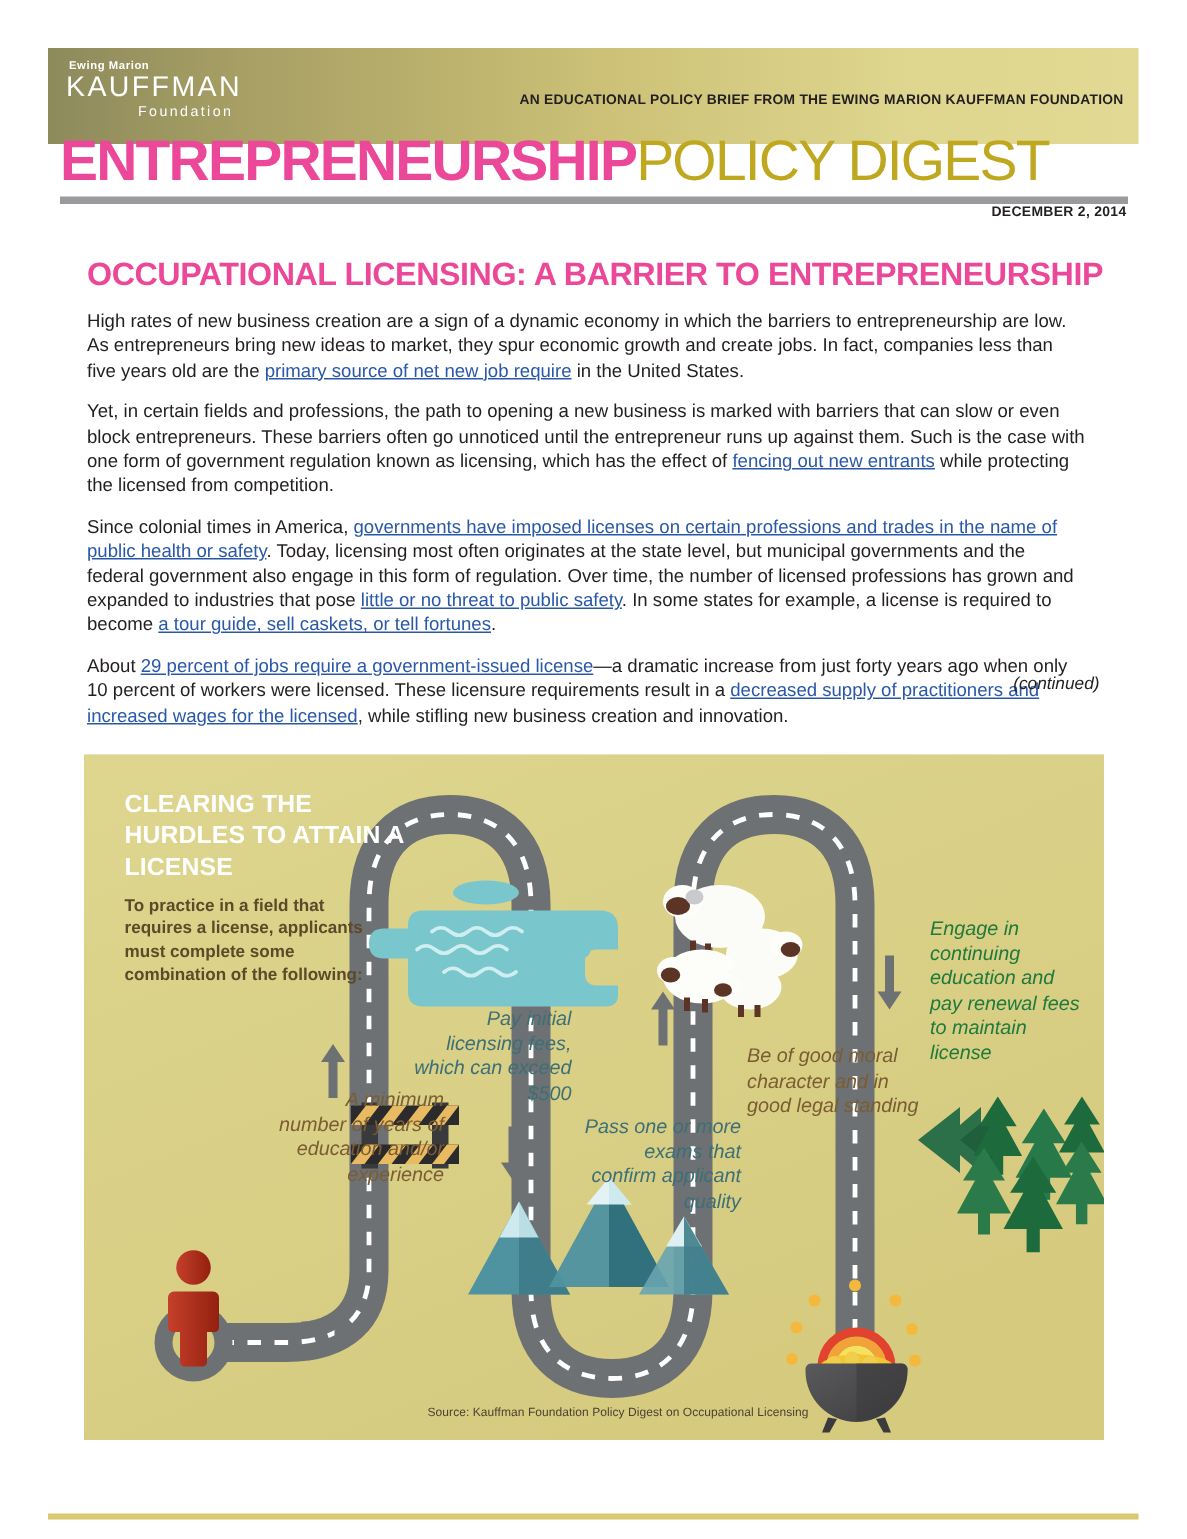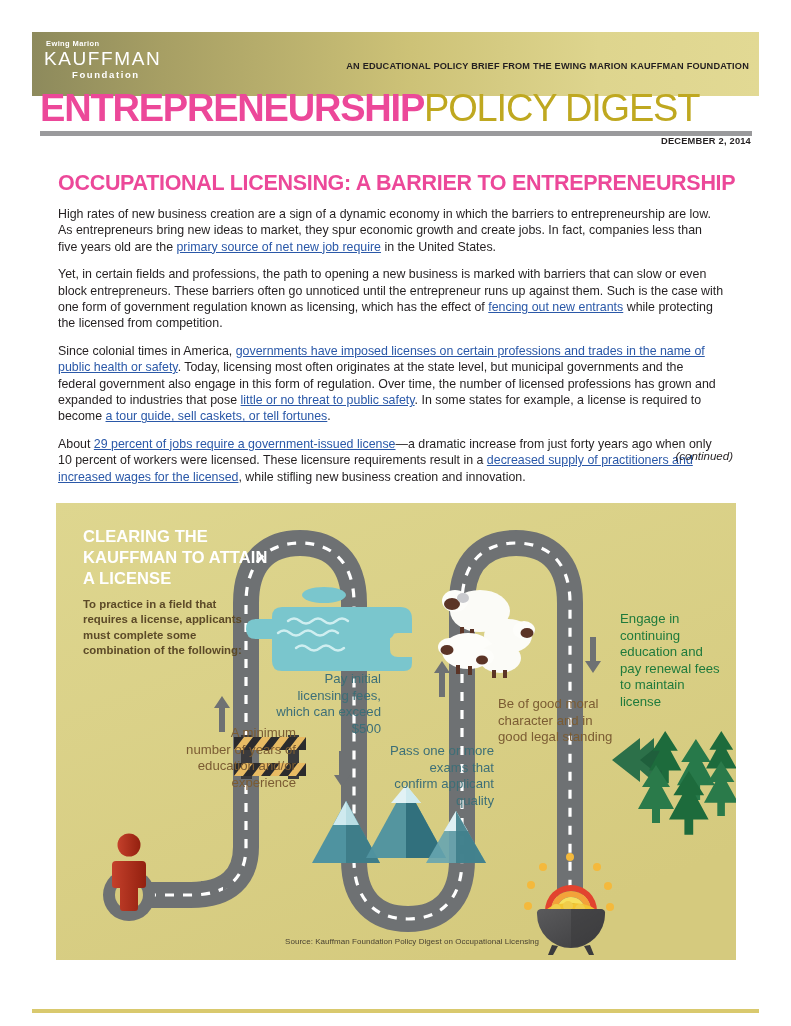--- a/index.html
+++ b/index.html
@@ -11,21 +11,21 @@
   .page{position:absolute;inset:0;background:#ffffff;}
 
   
   .hdr-band{
     position:absolute;left:32px;top:32px;width:727px;height:64px;
     background:linear-gradient(90deg,#8d8a5c 0%,#a79f64 18%,#cdc277 52%,#ded58e 78%,#e2d994 100%);
   }
   .logo{position:absolute;left:12px;top:7px;width:150px;color:#fff;}
   .logo-l1{font-size:7.5px;letter-spacing:.4px;font-weight:bold;line-height:9px;margin-left:2px;}
   .logo-l2{font-size:19px;letter-spacing:1.6px;line-height:21px;font-weight:400;font-family:"Liberation Sans",sans-serif;}
-  .logo-l3{font-size:9.5px;letter-spacing:1.6px;line-height:12px;margin-left:28px;font-weight:bold;}
+  .logo-l3{font-size:9.5px;letter-spacing:1.6px;line-height:12px;margin-left:48px;font-weight:normal;}
   .hdr-tag{
     position:absolute;right:10px;top:29px;
     font-size:9.2px;font-weight:bold;letter-spacing:.18px;color:#231f20;
   }
   .masthead{
     position:absolute;left:40px;top:86px;width:712px;height:44px;
     font-size:38px;font-weight:bold;letter-spacing:-1.2px;white-space:nowrap;
     line-height:44px;
   }
   .mh-a{color:#ec4899;}
@@ -63,21 +63,21 @@
   }
   .ig-sub{
     position:absolute;left:27px;top:94px;width:175px;
     font-size:11.4px;font-weight:bold;color:#5c4a28;line-height:15.4px;
   }
 
   
   svg.road{position:absolute;left:0;top:0;width:680px;height:457px;}
 
   
-  .lbl{position:absolute;font-size:13.2px;line-height:16.6px;}
+  .lbl{position:absolute;font-size:13.2px;line-height:16.6px;font-style:italic;}
   .lbl-brown{color:#7b5c33;}
   .lbl-teal{color:#3d6f77;}
   .lbl-green{color:#1f7a3c;}
   .lbl-r{text-align:right;}
 
   .l-min{left:130px;top:222px;width:110px;}
   .l-pay{left:215px;top:168px;width:110px;}
   .l-pass{left:330px;top:240px;width:108px;}
   .l-moral{left:442px;top:193px;width:115px;}
   .l-engage{left:564px;top:108px;width:100px;}
@@ -314,21 +314,21 @@
           <circle cx="500" cy="406" r="5" fill="#f0cd4b"></circle>
           <circle cx="512" cy="403" r="5" fill="#f0cd4b"></circle>
           <circle cx="524" cy="406" r="5" fill="#f0cd4b"></circle>
           <path d="M 485 406 h 60 a 4 4 0 0 1 4 5 a 34 34 0 0 1 -68 0 a 4 4 0 0 1 4 -5 z" fill="url(#potg)"></path>
           <path d="M 515 406 h 30 a 4 4 0 0 1 4 5 a 34 34 0 0 1 -34 33 z" fill="#3b3b3d" opacity="0.55"></path>
           <path d="M 496 442 l -4 10 h 5 l 5 -9 z" fill="#3b3b3d"></path>
           <path d="M 534 442 l 4 10 h -5 l -5 -9 z" fill="#3b3b3d"></path>
         </g>
       </svg>
 
-      <div class="ig-title">CLEARING THE KAUFFMAN TO ATTAIN A LICENSE</div>
+      <div class="ig-title">CLEARING THE HURDLES TO ATTAIN A LICENSE</div>
       <div class="ig-sub">To practice in a field that requires a license, applicants must complete some combination of the following:</div>
 
       <div class="lbl lbl-brown lbl-r l-min">A minimum number of years of education and/or experience</div>
       <div class="lbl lbl-teal lbl-r l-pay">Pay initial licensing fees, which can exceed $500</div>
       <div class="lbl lbl-teal lbl-r l-pass">Pass one or more exams that confirm applicant quality</div>
       <div class="lbl lbl-brown l-moral">Be of good moral character and in good legal standing</div>
       <div class="lbl lbl-green l-engage">Engage in continuing education and pay renewal fees to maintain license</div>
 
       <div class="source">Source: Kauffman Foundation Policy Digest on Occupational Licensing</div>
     </div>

